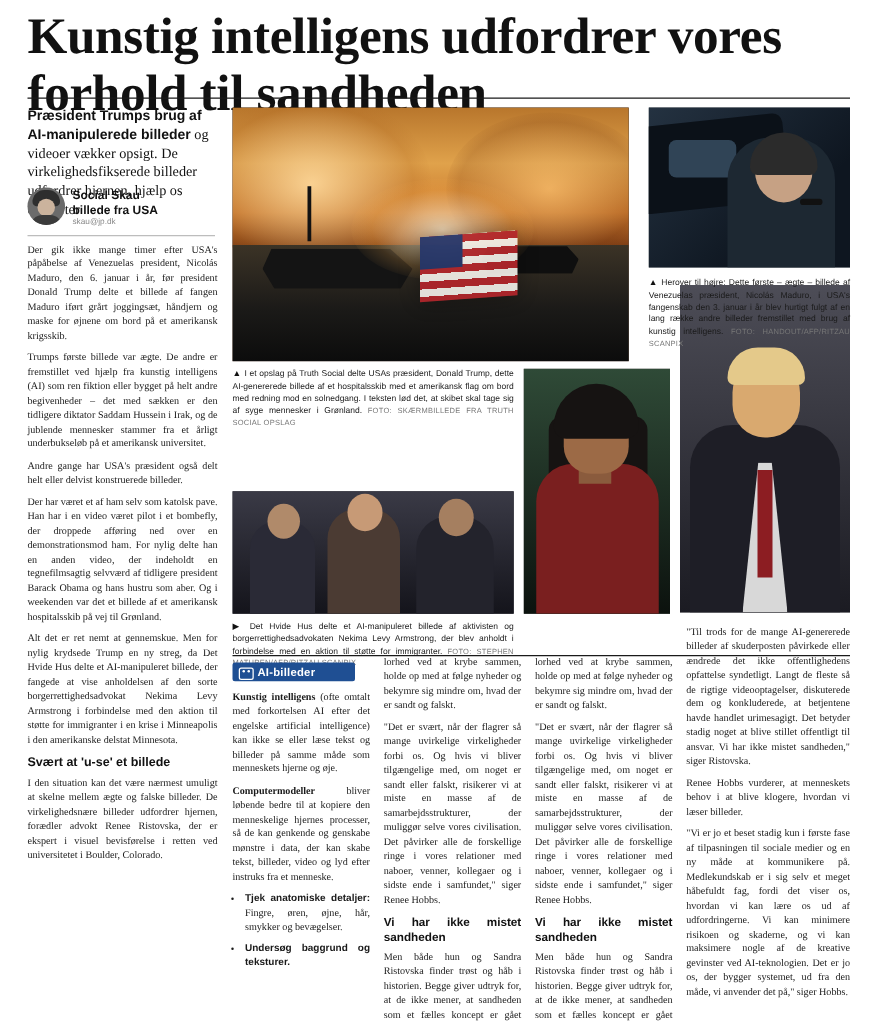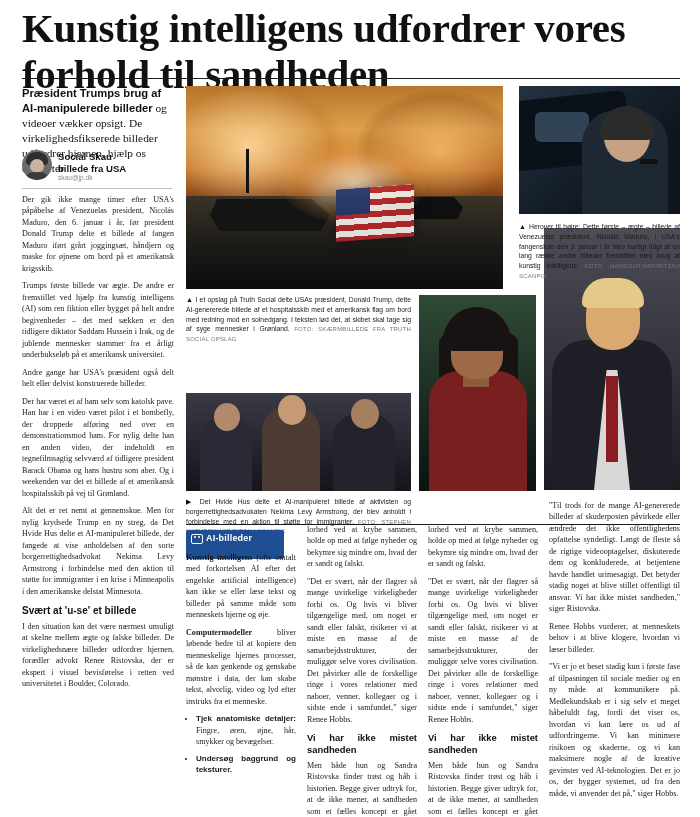--- a/index.html
+++ b/index.html
@@ -147,21 +147,21 @@
   .cap .tri{color:#111;font-size:7px;}
   .cap .src{color:#777;font-size:6px;letter-spacing:.2px;}
   .cap-main{left:186px;top:295px;width:225px;}
   .cap-tr{left:519px;top:222px;width:161px;}
   .cap-ml{left:186px;top:497px;width:225px;}
 
   
   .rule-mid{position:absolute;left:186px;top:524px;width:494px;height:1px;background:#1a1a1a;}
 
   .badge{
-    position:absolute;left:186px;top:530px;width:98px;height:29px;background:#1f4f93;
+    position:absolute;left:186px;top:530px;width:98px;height:15px;background:#1f4f93;
     border-radius:2px;
   }
   .badge span{
     position:absolute;left:20px;top:2.5px;color:#fff;font-family:"Liberation Sans",sans-serif;
     font-weight:700;font-size:9px;letter-spacing:.2px;
   }
   .badge .robot{
     position:absolute;left:5px;top:3.5px;width:10px;height:8px;border:1.2px solid #fff;border-radius:2px;
   }
   .badge .robot:before{content:"";position:absolute;left:1.6px;top:1.6px;width:2px;height:2px;background:#fff;border-radius:50%;}
@@ -292,21 +292,21 @@
 
   <div class="rule-mid"></div>
 
   <div class="badge">
     <div class="robot"></div>
     <span>AI-billeder</span>
   </div>
 
   <div class="col" id="colA">
     <p><b>Kunstig intelligens</b><span> (ofte omtalt med forkortelsen AI efter det engelske artificial intelligence) kan ikke se eller læse tekst og billeder på samme måde som menneskets hjerne og øje.</span></p>
-    <p><b>Computermodeller</b><span> bliver løbende bedre til at kopiere den menneskelige hjernes processer, så de kan genkende og genskabe mønstre i data, der kan skabe tekst, alvorlig, video og lyd efter instruks fra et menneske.</span></p>
+    <p><b>Computermodeller</b><span> bliver løbende bedre til at kopiere den menneskelige hjernes processer, så de kan genkende og genskabe mønstre i data, der kan skabe tekst, billeder, video og lyd efter instruks fra et menneske.</span></p>
     <ul>
       <li><b>Tjek anatomiske detaljer:</b><span> Fingre, øren, øjne, hår, smykker og bevægelser.</span></li>
       <li><b>Undersøg baggrund og teksturer.</b></li>
 
     </ul>
   </div>
 
   <div class="col" id="colB">
     <p>lorhed ved at krybe sammen, holde op med at følge nyheder og bekymre sig mindre om, hvad der er sandt og falskt.</p>
     <p>"Det er svært, når der flagrer så mange uvirkelige virkeligheder forbi os. Og hvis vi bliver tilgængelige med, om noget er sandt eller falskt, risikerer vi at miste en masse af de samarbejdsstrukturer, der muliggør selve vores civilisation. Det påvirker alle de forskellige ringe i vores relationer med naboer, venner, kollegaer og i sidste ende i samfundet," siger Renee Hobbs.</p>

